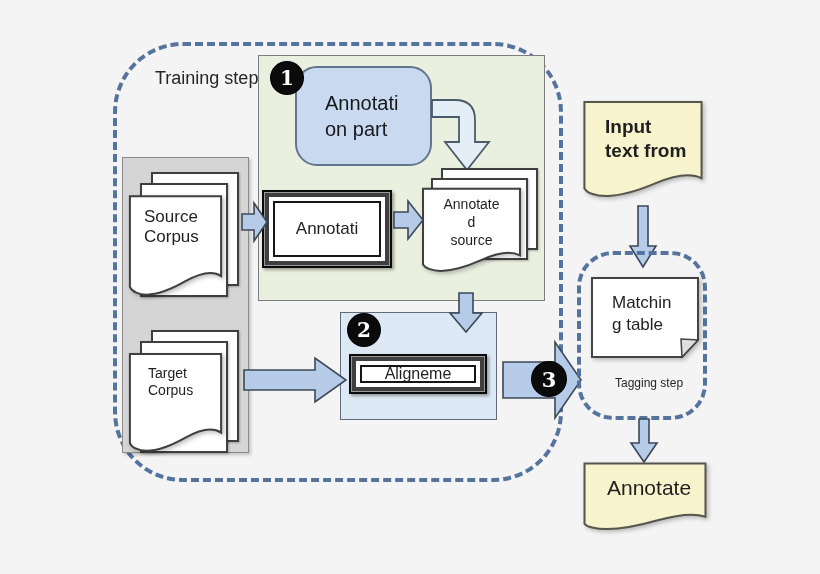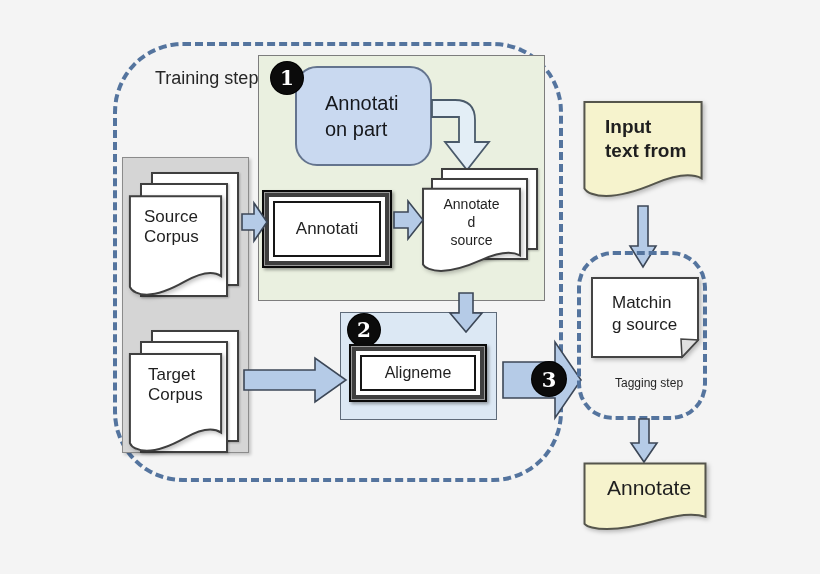--- a/index.html
+++ b/index.html
@@ -77,26 +77,26 @@
     <path d="M2,2 L98,2 L98,76 C88,70 74,74 60,81 C44,89 22,97 8,91 C5,90 3,88 2,86 Z" fill="var(--doc-white,#fff)" stroke="#3f3f3f" stroke-width="2" vector-effect="non-scaling-stroke"></path>
   </svg>
   <div class="abs doc-text pre" style="left:144px; top:207px; font-size:17px; line-height:1.2;">Source
 Corpus</div>
 
   <div class="abs doc-back" style="left:151px; top:330px; width:88px; height:112px;"></div>
   <div class="abs doc-back" style="left:140px; top:341px; width:88px; height:112px;"></div>
   <svg class="abs doc-svg" style="left:128px; top:352px;" width="95" height="106" viewBox="0 0 100 100" preserveAspectRatio="none">
     <path d="M2,2 L98,2 L98,76 C88,70 74,74 60,81 C44,89 22,97 8,91 C5,90 3,88 2,86 Z" fill="var(--doc-white,#fff)" stroke="#3f3f3f" stroke-width="2" vector-effect="non-scaling-stroke"></path>
   </svg>
-  <div class="abs doc-text pre" style="left:148px; top:365px; font-size:17px; line-height:1.2;">Target
+  <div class="abs doc-text pre" style="left:148px; top:365px; font-size:14px; line-height:1.2;">Target
 Corpus</div>
 
   <div class="abs blue-panel" style="left:340px; top:312px; width:157px; height:108px;"></div>
   <div class="abs badge" style="left:348px; top:314px;">2</div>
-  <div class="abs fancy-outer" style="left:349px; top:344px; width:138px; height:58px;">
+  <div class="abs fancy-outer" style="left:349px; top:354px; width:138px; height:40px;">
     <div class="fancy-mid">
         <div class="fancy-inner" style="font-size:16px;">Aligneme</div>
       </div>
   </div>
 
   <svg class="abs" style="left:242px; top:202px;" width="26" height="40" viewBox="0 0 26 40">
     <path class="arrow-fill" d="M0,12 H12 V1 L25,20 L12,39 V28 H0 Z"></path>
   </svg>
 
   <svg class="abs" style="left:394px; top:200px;" width="30" height="40" viewBox="0 0 30 40">
@@ -127,21 +127,21 @@
   </svg>
 
   <div class="abs dashed-region" style="left:577px; top:251px; width:130px; height:169px; border-radius:36px;"></div>
   <div class="abs region-label" style="left:599px; top:376px; font-size:12px;">Tagging step</div>
 
   <svg class="abs doc-svg" style="left:590px; top:276px;" width="110" height="83" viewBox="0 0 110 83">
     <path d="M2,2 H108 V64 L92,81 H2 Z" fill="var(--doc-white,#fff)" stroke="#444" stroke-width="2"></path>
     <path d="M92,81 L108,64 L91,63 Z" fill="#e0e0e0" stroke="#444" stroke-width="1.5"></path>
   </svg>
   <div class="abs doc-text pre" style="left:612px; top:292px; font-size:17px; line-height:1.3;">Matchin
-g source</div>
+g table</div>
 
   <svg class="abs" style="left:630px; top:419px;" width="28" height="44" viewBox="0 0 28 44">
     <path class="arrow-fill" d="M9,0 V24 H1 L14,43 L27,24 H19 V0 Z"></path>
   </svg>
 
   <svg class="abs doc-svg" style="left:582px; top:462px;" width="126" height="72" viewBox="0 0 100 100" preserveAspectRatio="none">
     <path d="M2,2 L98,2 L98,76 C88,70 74,74 60,81 C44,89 22,97 8,91 C5,90 3,88 2,86 Z" fill="var(--doc-yellow,#f6f3cd)" stroke="#55554c" stroke-width="2" vector-effect="non-scaling-stroke"></path>
   </svg>
   <div class="abs doc-text" style="left:607px; top:476px; font-size:21px;">Annotate</div>
 

